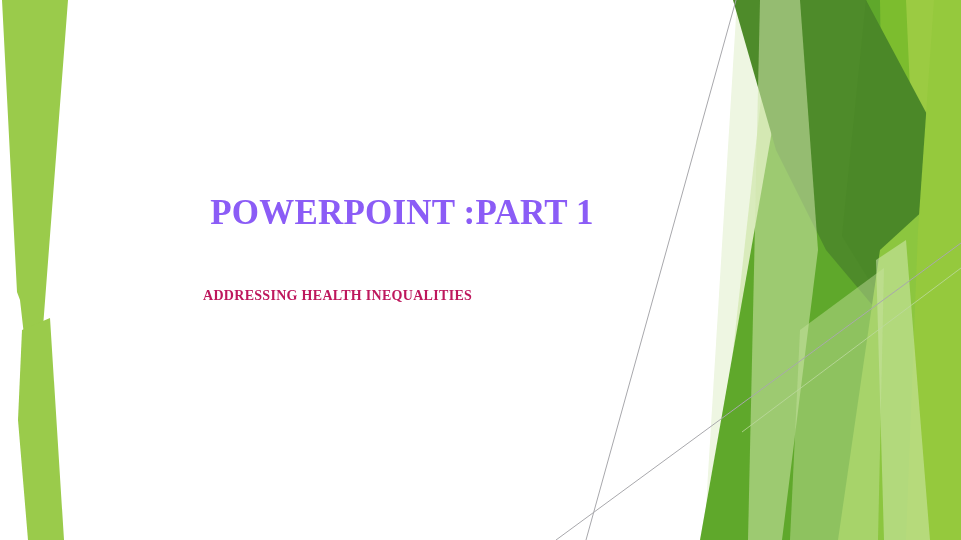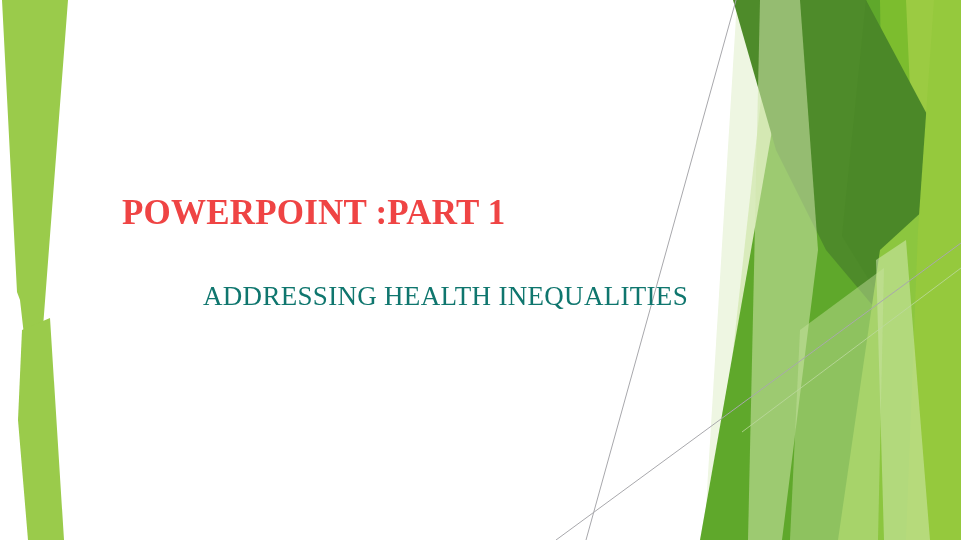--- a/index.html
+++ b/index.html
@@ -37,35 +37,36 @@
   .slide-title {
     position: absolute;
     left: 122px;
     top: 191px;
     width: 560px;
     margin: 0;
     font-size: 35px;
     line-height: 44px;
     font-weight: bold;
     letter-spacing: 0.2px;
-    color: #ef4444;
+    color: #8b5cf6;
     white-space: nowrap;
     font-family: "Liberation Serif", "DejaVu Serif", serif;
+    text-align: center;
   }
   .slide-subtitle {
     position: absolute;
     left: 203px;
     top: 281px;
     width: 520px;
     margin: 0;
-    font-size: 27px;
+    font-size: 14px;
     line-height: 30px;
-    font-weight: normal;
+    font-weight: bold;
     letter-spacing: 0.3px;
-    color: #0f766e;
+    color: #be185d;
     white-space: nowrap;
     font-family: "Liberation Serif", "DejaVu Serif", serif;
   }
 </style>
 </head>
 <body>
 
 <div id="slide">
 
   <svg id="slide-bg" viewBox="0 0 961 540" width="961" height="540" xmlns="http://www.w3.org/2000/svg">

